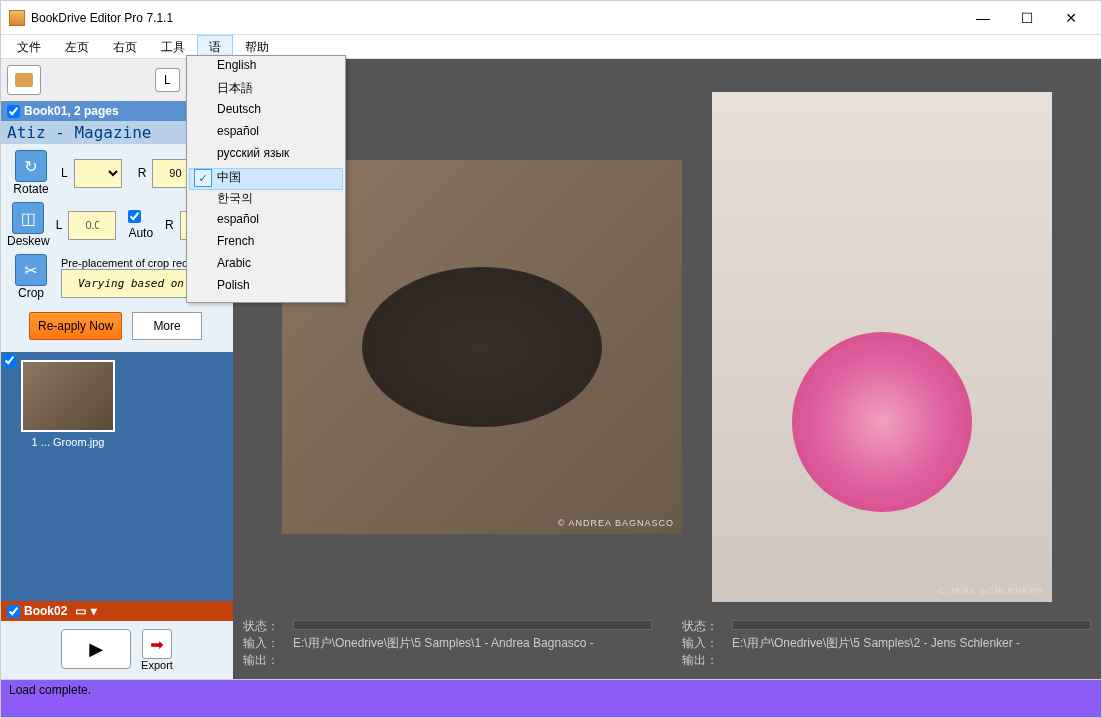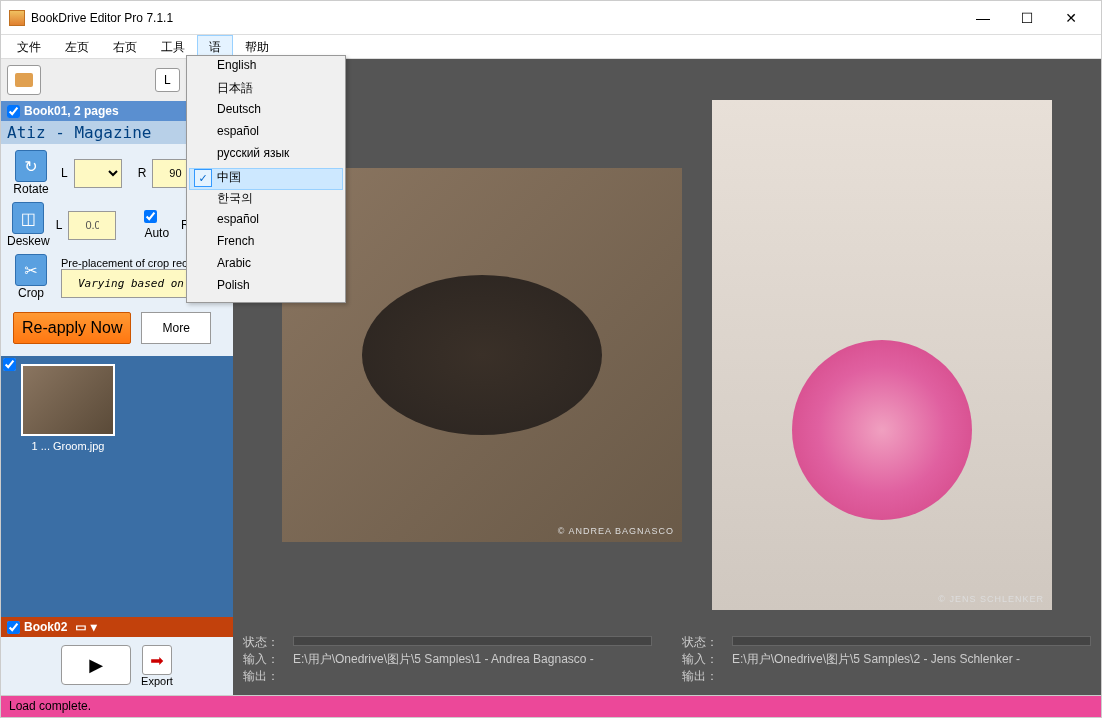--- a/index.html
+++ b/index.html
@@ -31,21 +31,21 @@
 .bookhdr input[type=checkbox]{ width:13px; height:13px; }
 .bookmeta { background:#b8d0e8; color:#004080; padding:2px 6px; font-family:monospace; font-size:16px; }
 
 .panel { background:#e8f0f8; padding:6px; }
 .panel-row { display:flex; align-items:center; gap:6px; margin-bottom:6px; }
 .tool-ico { width:32px; height:32px; background:#5aa0e0; border-radius:3px; display:flex; align-items:center; justify-content:center; color:#fff; font-size:16px; border:1px solid #3070b0; }
 .tool-lbl { font-size:12px; text-align:center; }
 .tool-col { display:flex; flex-direction:column; align-items:center; width:48px; }
 .numbox { width:48px; height:29px; border:1px solid #999; background:#fef9c3; padding:1px 16px; font-size:11px; }
 .acts { display:flex; gap:10px; padding:6px; background:#e8f0f8; }
-.reapp { background:linear-gradient(#ff9933,#ff7711); border:1px solid #cc5500; color:#000; padding:6px 8px; font-size:16px; border-radius:2px; }
+.reapp { background:linear-gradient(#ff9933,#ff7711); border:1px solid #cc5500; color:#000; padding:6px 8px; font-size:12px; border-radius:2px;margin-left:16px; }
 .more { background:#fff; border:1px solid #999; padding:6px 20px; }
 
 .thumbs { background:#3a6ea5; flex:1; padding:8px 17px; display:flex; gap:6px; align-items:flex-start; position:relative; }
 .thumbs .chkc { position:absolute; left:2px; top:2px; }
 .thumb { display:flex; flex-direction:column; align-items:center; width:100px; }
 .thumb .timg { width:94px; height:72px; border:2px solid #fff; background:#888; }
 .thumb .tlbl { color:#fff; font-size:11px; margin-top:4px; text-align:center; }
 
 .book2 { background:#c2410c; color:#fff; padding:3px 6px; display:flex; align-items:center; gap:4px; font-weight:bold; }
 .playrow { background:#e8f0f8; padding:8px; display:flex; justify-content:center; gap:10px; }
@@ -62,21 +62,21 @@
 .preview .credit { position:absolute; bottom:6px; right:8px; font-size:9px; color:#ddd; letter-spacing:1px; }
 .bouquet { width:180px; height:180px; border-radius:50%; background:radial-gradient(#f0a0c0,#e060a0,#d04080); position:absolute; bottom:90px; left:80px; }
 .couple { width:240px; height:160px; background:radial-gradient(ellipse,#3a3028,#2a2420); border-radius:50%; }
 
 .inforow { display:flex; padding:4px 10px 10px; gap:30px; color:#ccc; font-family:monospace; font-size:12px; }
 .infocol { flex:1; }
 .infoline { display:flex; gap:12px; }
 .infolbl { width:38px; }
 .prog { flex:1; height:10px; background:#444; margin-top:2px; border:1px solid #666; }
 
-.status { height:22px; border-top:1px solid #ccc; padding:3px 8px; font-size:12px; background:#ec4899; }
+.status { height:38px; border-top:1px solid #ccc; padding:3px 8px; font-size:12px; background:#8b5cf6; }
 </style>
 </head>
 <body>
 
 <div class="titlebar">
   <div class="appicon"></div>
   <div class="title">BookDrive Editor Pro 7.1.1</div>
   <div class="winbtn">—</div>
   <div class="winbtn">☐</div>
   <div class="winbtn">✕</div>
@@ -159,21 +159,21 @@
         <span style="margin-left:10px">R</span>
         <input class="numbox" value="90" style="">
       </div>
       <div class="panel-row">
         <div class="tool-col">
           <div class="tool-ico">◫</div>
           <div class="tool-lbl">Deskew</div>
         </div>
         <span>L</span>
         <input class="numbox" disabled="" value="0.0" style="">
-        <label style="margin-left:22px"><input type="checkbox" checked="" style=""> <span>Auto</span></label>
+        <label style="margin-left:6px"><input type="checkbox" checked="" style=""> <span>Auto</span></label>
         <span style="margin-left:6px">R</span>
         <input class="numbox" disabled="" value="0.0" style="">
       </div>
       <div class="panel-row">
         <div class="tool-col">
           <div class="tool-ico">✂</div>
           <div class="tool-lbl">Crop</div>
         </div>
         <div style="flex:1">
           <div style="font-size:11px">Pre-placement of crop rectan</div>

